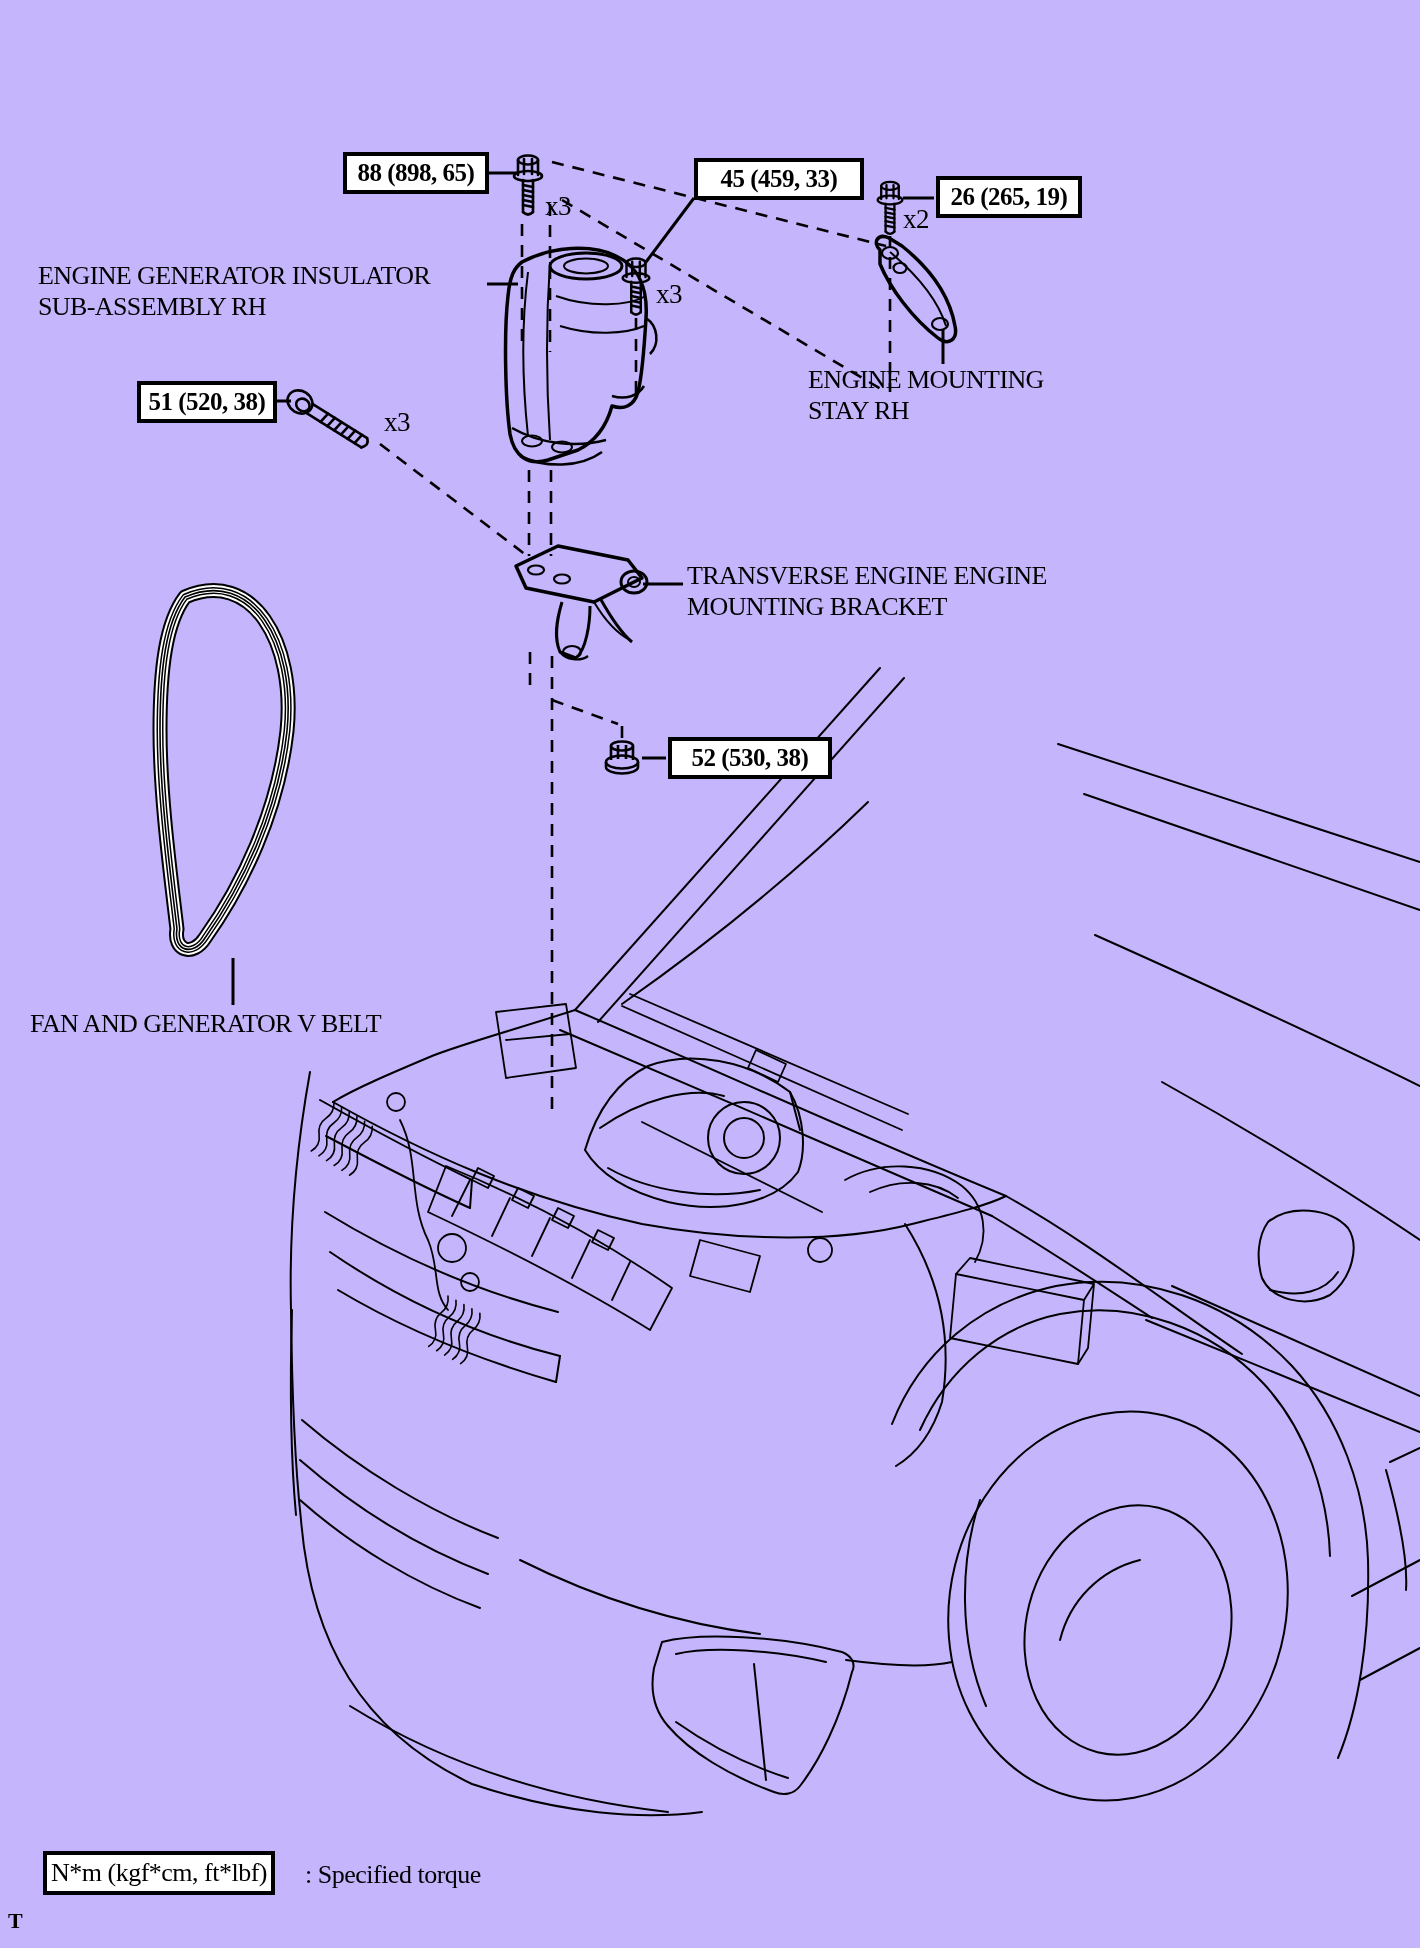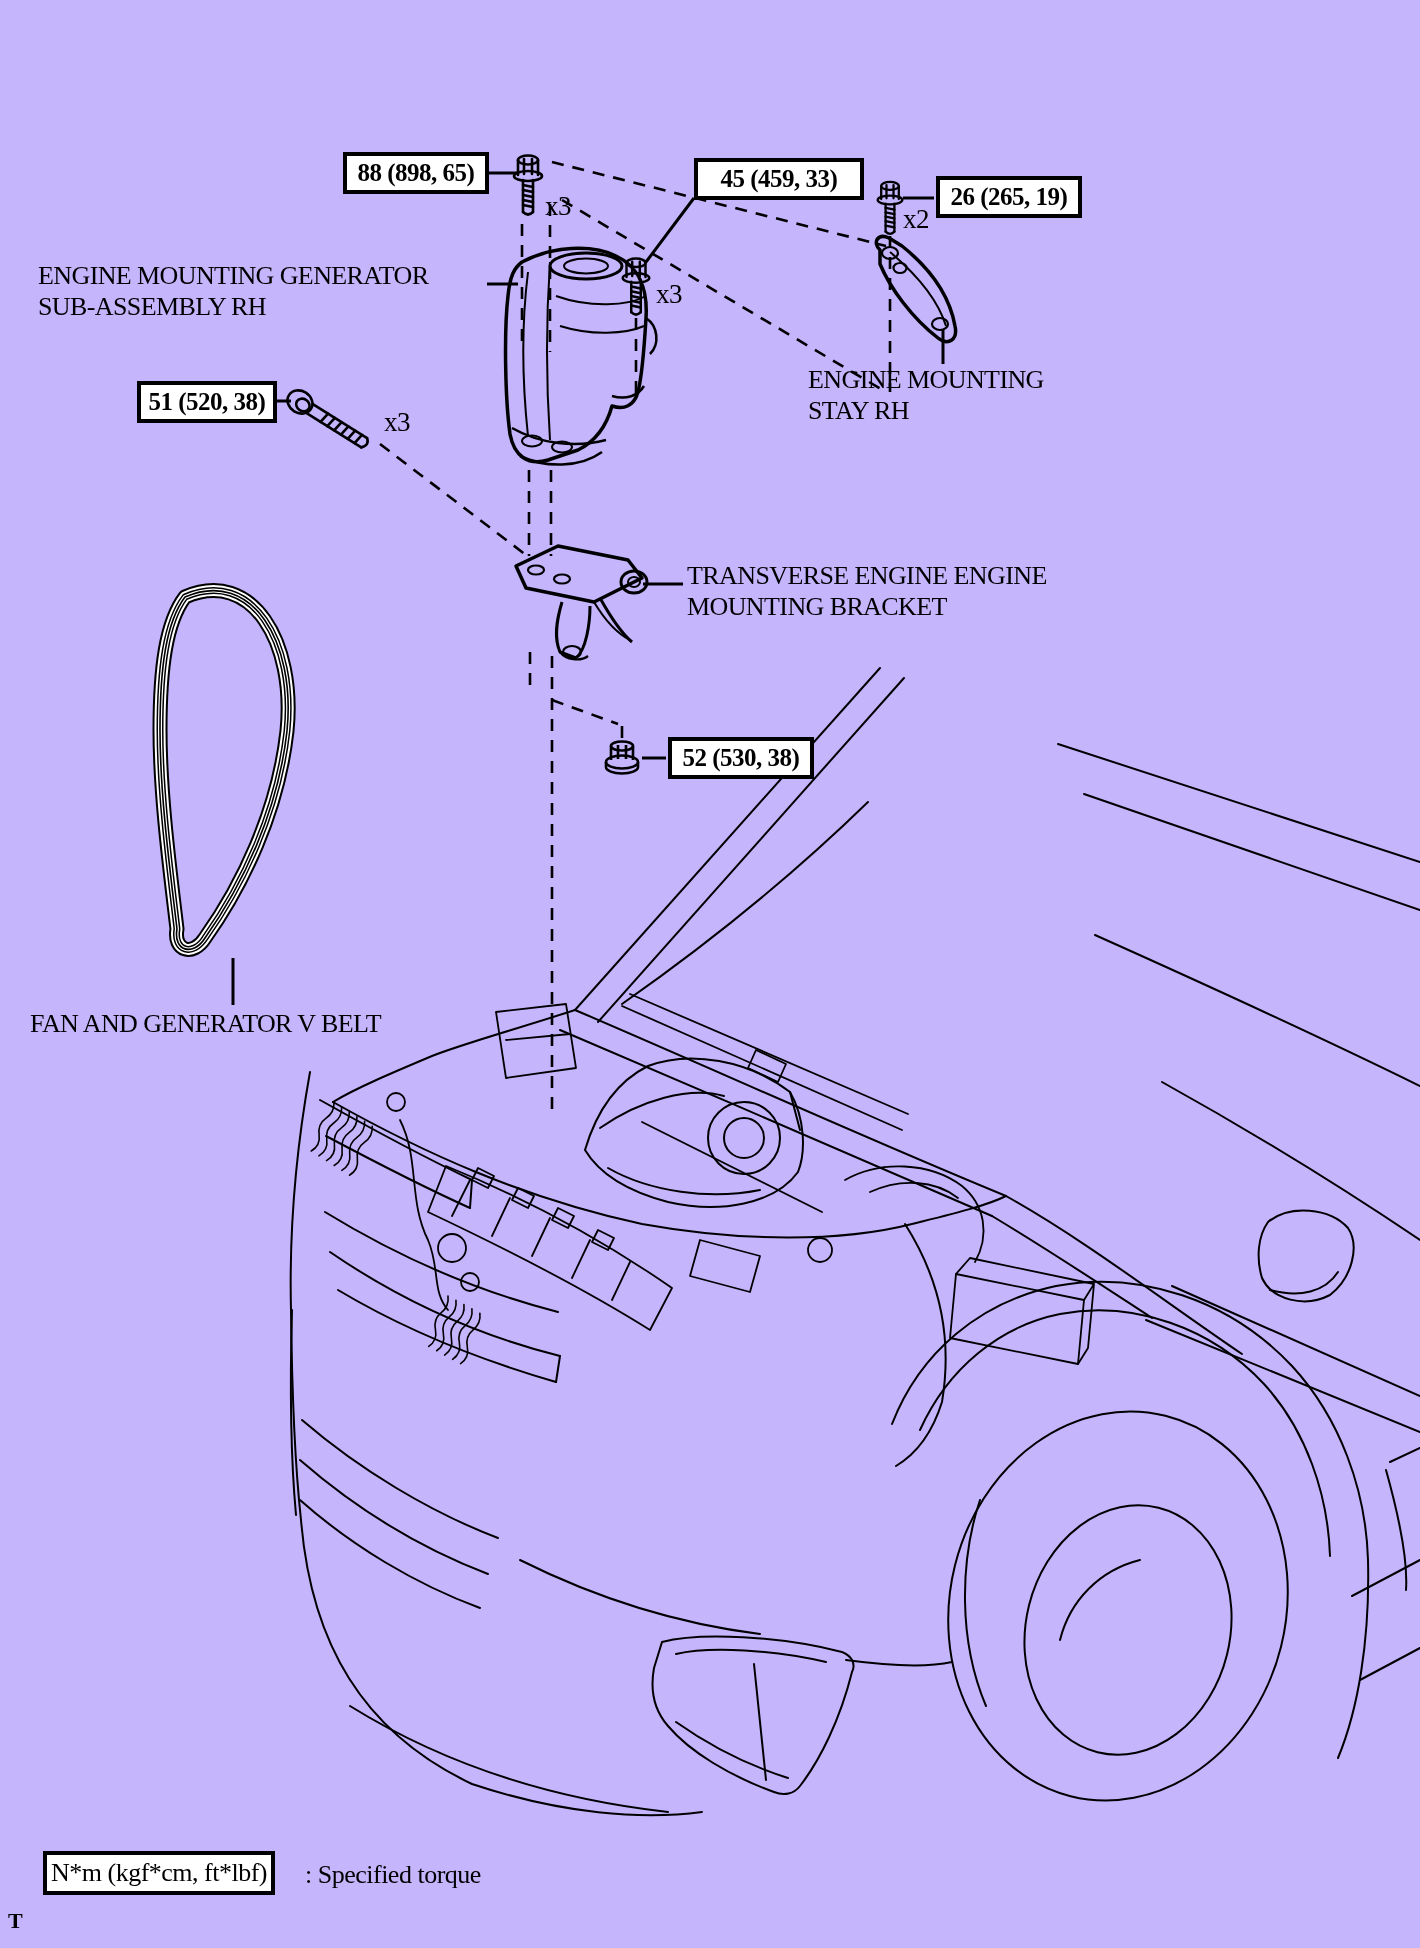--- a/index.html
+++ b/index.html
@@ -253,24 +253,24 @@
 
   <div class="torque-box" style="left:694px;top:158px;width:170px;">45 (459, 33)</div>
   <div class="qty" style="left:656px;top:279px;">x3</div>
 
   <div class="torque-box" style="left:936px;top:176px;width:146px;">26 (265, 19)</div>
   <div class="qty" style="left:903px;top:204px;">x2</div>
 
   <div class="torque-box" style="left:137px;top:381px;width:140px;">51 (520, 38)</div>
   <div class="qty" style="left:384px;top:407px;">x3</div>
 
-  <div class="torque-box" style="left:668px;top:737px;width:146px;">52 (530, 38)</div>
+  <div class="torque-box" style="left:668px;top:737px;width:164px;">52 (530, 38)</div>
 
   <div class="part-label" style="left:38px;top:260px;">
-    <div>ENGINE MOUNTING GENERATOR</div>
+    <div>ENGINE GENERATOR INSULATOR</div>
     <div>SUB-ASSEMBLY RH</div>
   </div>
 
   <div class="part-label" style="left:808px;top:364px;">
     <div>ENGINE MOUNTING</div>
     <div>STAY RH</div>
   </div>
 
   <div class="part-label" style="left:687px;top:560px;">
     <div>TRANSVERSE ENGINE ENGINE</div>

